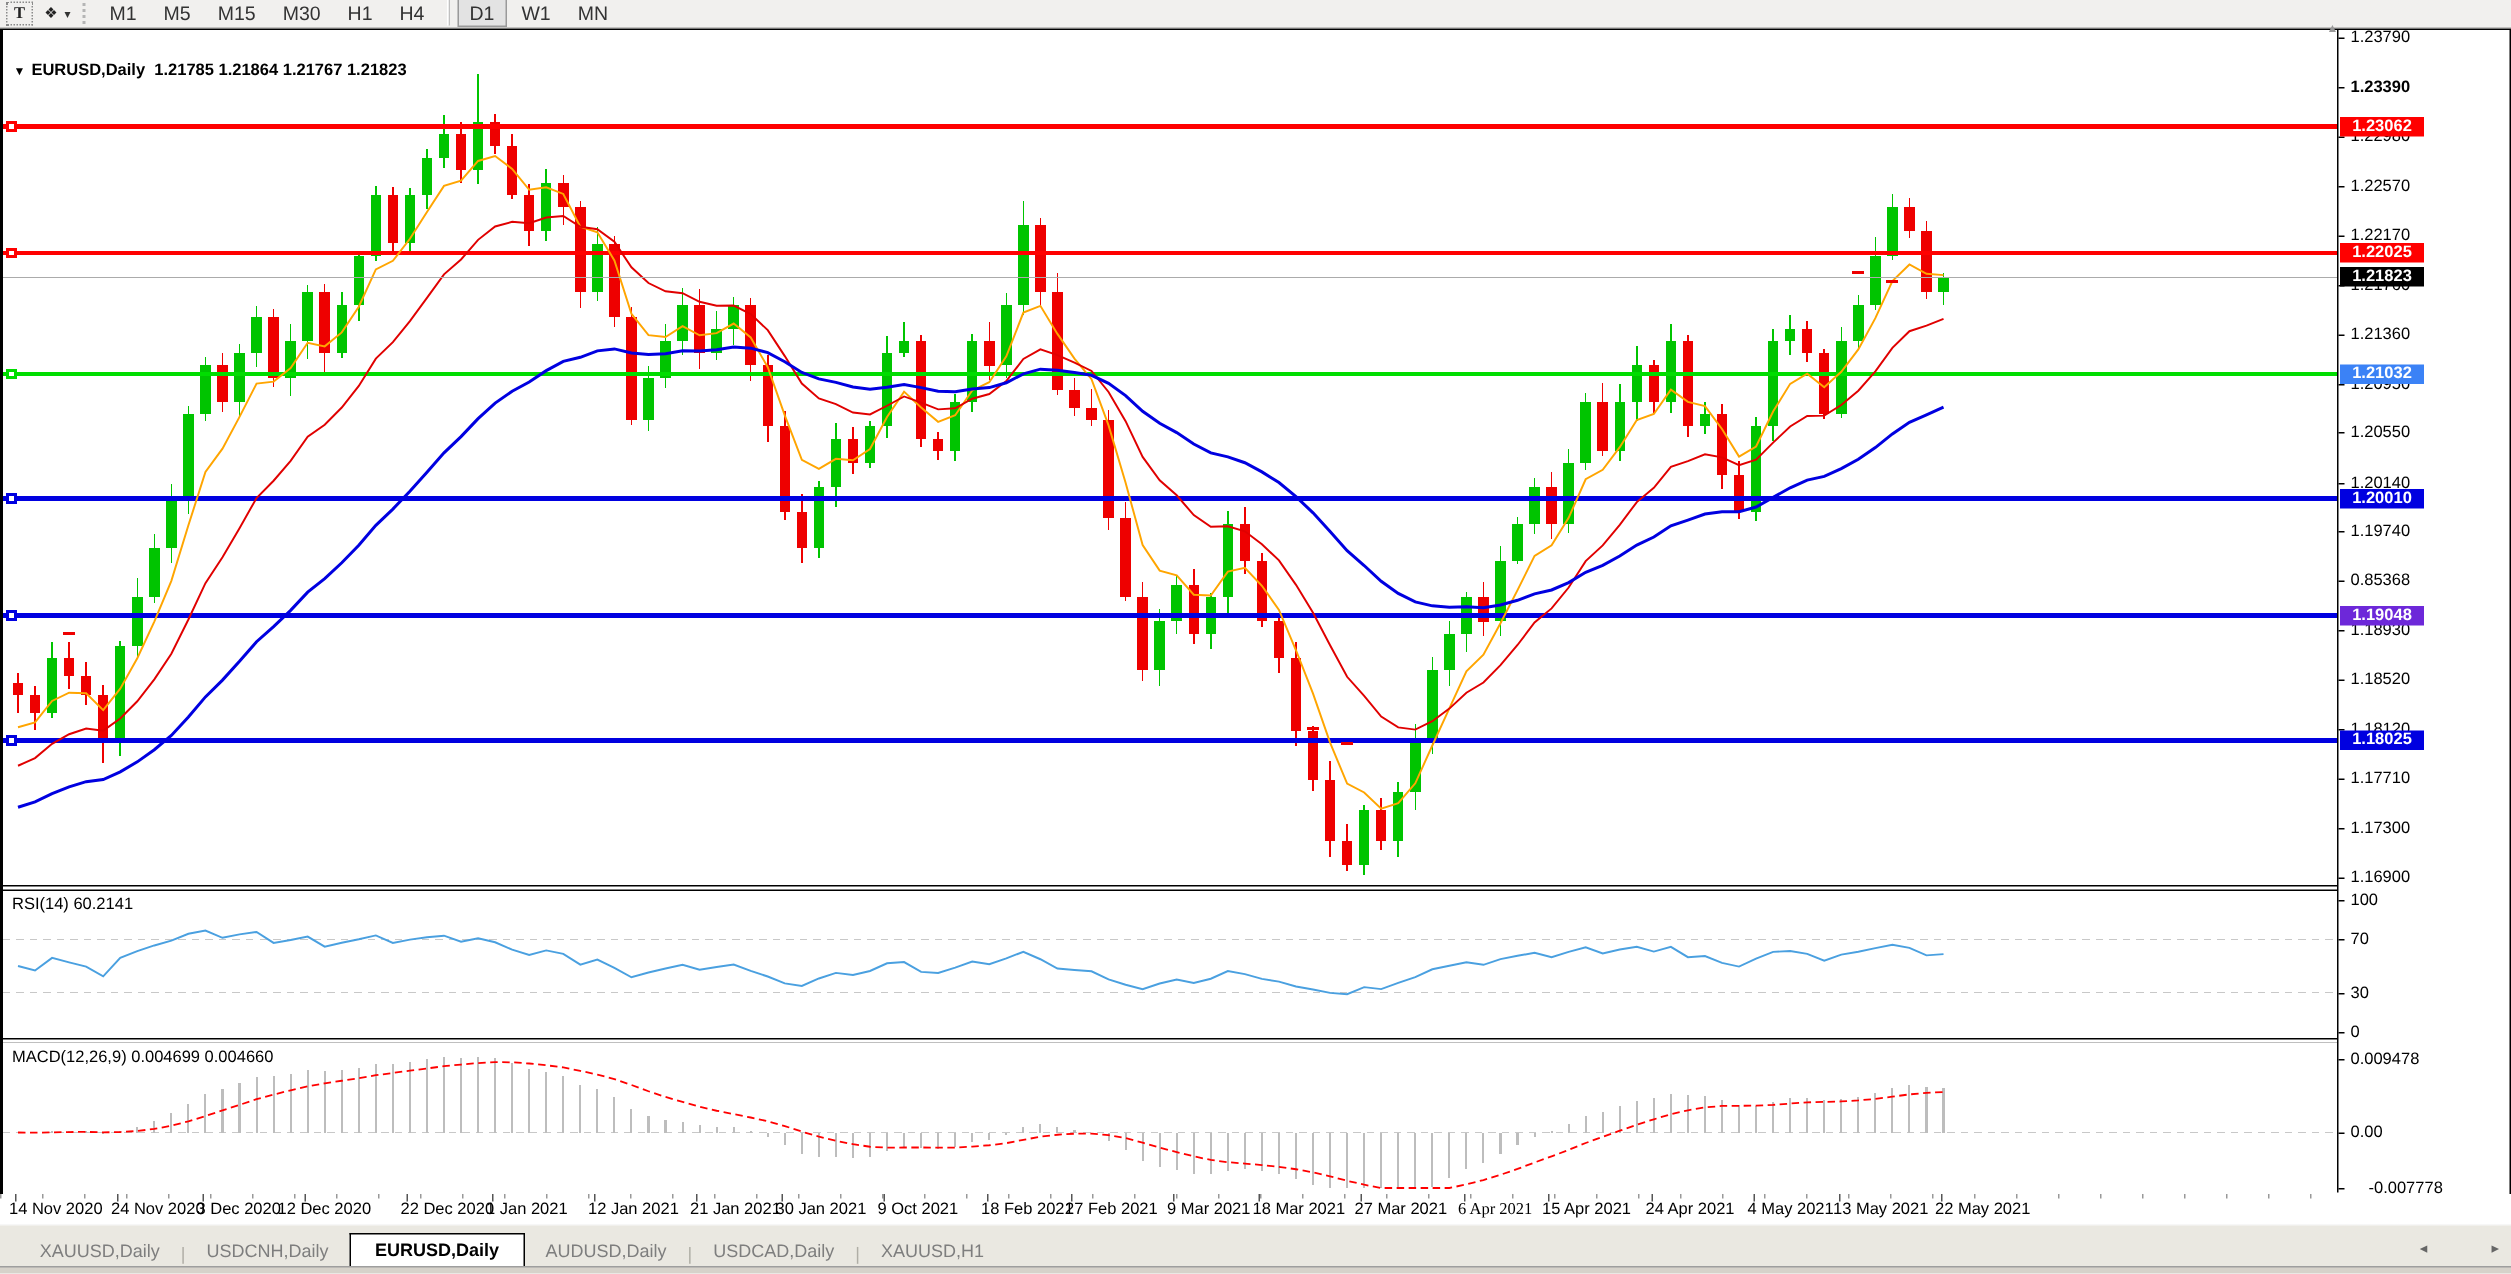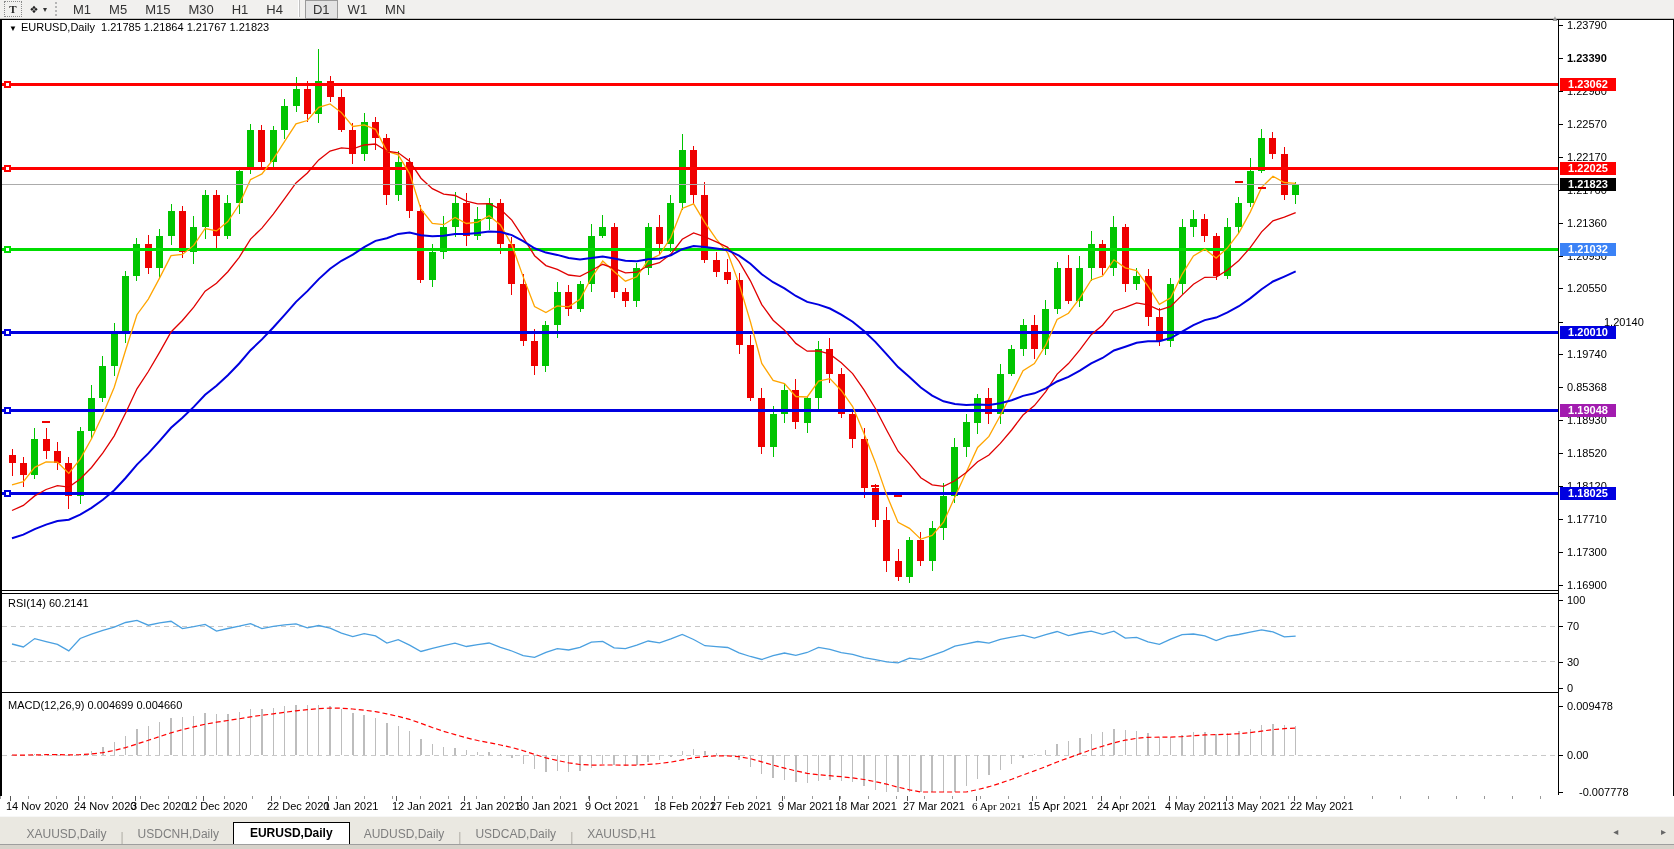--- a/index.html
+++ b/index.html
@@ -23,21 +23,21 @@
   #main-plot{top:0;}
   .panel-sep{position:absolute;left:0;width:1556px;height:1px;border-top:1px solid #000;border-bottom:1px solid #000;background:#fff;height:2px;}
   #sep1{top:570px;}
   #sep2{top:672px;}
   #rsi-plot{top:574px;}
   #macd-plot{top:675px;}
   #axis-col{position:absolute;left:1556px;top:0;width:113px;height:775px;border-left:1px solid #000;background:#fff;}
   .axis-label{position:absolute;left:8px;font-size:11px;color:#000;white-space:nowrap;}
   .axis-tick{position:absolute;left:0;width:4px;height:1px;background:#000;}
   .axis-badge{position:absolute;left:1px;width:56px;height:13px;font-size:11px;font-weight:bold;color:#fff;text-align:center;line-height:13px;white-space:nowrap;}
-  #chart-title{position:absolute;left:7px;top:1px;font-size:11px;font-weight:normal;color:#000;z-index:5;}
+  #chart-title{position:absolute;left:7px;top:21px;font-size:11px;font-weight:bold;color:#000;z-index:5;}
   #chart-title .dd{font-size:8px;margin-right:4px;}
   .panel-label{position:absolute;left:6px;top:3px;font-size:11px;color:#000;z-index:5;}
   #scale-arrow{position:absolute;left:1549px;top:-6px;font-size:8px;color:#999;}
 
   
   #dateaxis{position:absolute;left:0;top:796px;width:1674px;height:20px;background:#fff;}
   .date-label{position:absolute;top:4px;font-size:11px;color:#000;white-space:nowrap;}
   .date-tick{position:absolute;top:0;width:1px;background:#555;}
 
   
@@ -468,42 +468,42 @@
         <div class="axis-label" style="top: 131px;">1.22170</div>
         <div class="axis-tick" style="top: 170px;"></div>
         <div class="axis-label" style="top: 164px;">1.21760</div>
         <div class="axis-tick" style="top: 203px;"></div>
         <div class="axis-label" style="top: 197px;">1.21360</div>
         <div class="axis-tick" style="top: 236px;"></div>
         <div class="axis-label" style="top: 230px;">1.20950</div>
         <div class="axis-tick" style="top: 268px;"></div>
         <div class="axis-label" style="top: 262px;">1.20550</div>
         <div class="axis-tick" style="top: 302px;"></div>
-        <div class="axis-label" style="top: 296px; margin-left: 37px;">1.20140</div>
+        <div class="axis-label" style="top: 296px;">1.20140</div>
         <div class="axis-tick" style="top: 334px;"></div>
         <div class="axis-label" style="top: 328px;">1.19740</div>
         <div class="axis-tick" style="top: 367px;"></div>
         <div class="axis-label" style="top: 361px;">0.85368</div>
         <div class="axis-tick" style="top: 400px;"></div>
         <div class="axis-label" style="top: 394px;">1.18930</div>
         <div class="axis-tick" style="top: 433px;"></div>
         <div class="axis-label" style="top: 427px;">1.18520</div>
         <div class="axis-tick" style="top: 466px;"></div>
         <div class="axis-label" style="top: 460px;">1.18120</div>
         <div class="axis-tick" style="top: 499px;"></div>
         <div class="axis-label" style="top: 493px;">1.17710</div>
         <div class="axis-tick" style="top: 532px;"></div>
         <div class="axis-label" style="top: 526px;">1.17300</div>
         <div class="axis-tick" style="top: 565px;"></div>
         <div class="axis-label" style="top: 559px;">1.16900</div>
         <div class="axis-badge" style="top: 58px; background: rgb(255, 0, 0);">1.23062</div>
         <div class="axis-badge" style="top: 142px; background: rgb(255, 0, 0);">1.22025</div>
         <div class="axis-badge" style="top: 223px; background: #3b82f6;">1.21032</div>
         <div class="axis-badge" style="top: 306px; background: rgb(0, 0, 224);">1.20010</div>
-        <div class="axis-badge" style="top: 384px; background: #a21caf;">1.19048</div>
+        <div class="axis-badge" style="top: 384px; background: #6d28d9;">1.19048</div>
         <div class="axis-badge" style="top: 467px; background: rgb(0, 0, 224);">1.18025</div>
         <div class="axis-badge" style="top: 158px; background: rgb(0, 0, 0);">1.21823</div>
         <div class="axis-tick" style="top: 580px;"></div>
         <div class="axis-label" style="top: 574px;">100</div>
         <div class="axis-tick" style="top: 606px;"></div>
         <div class="axis-label" style="top: 600px;">70</div>
         <div class="axis-tick" style="top: 642px;"></div>
         <div class="axis-label" style="top: 636px;">30</div>
         <div class="axis-tick" style="top: 668px;"></div>
         <div class="axis-label" style="top: 662px;">0</div>

